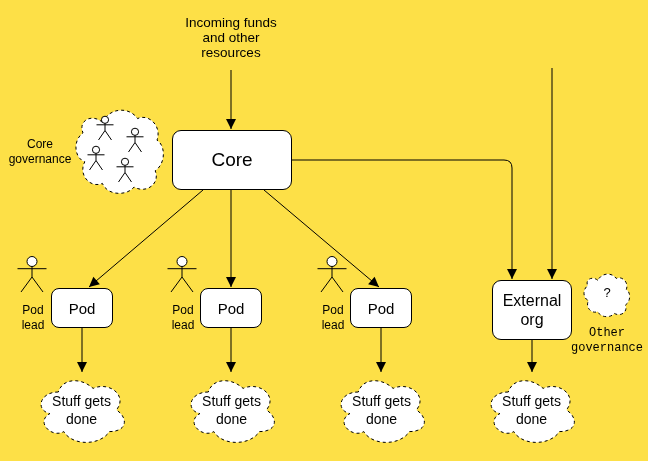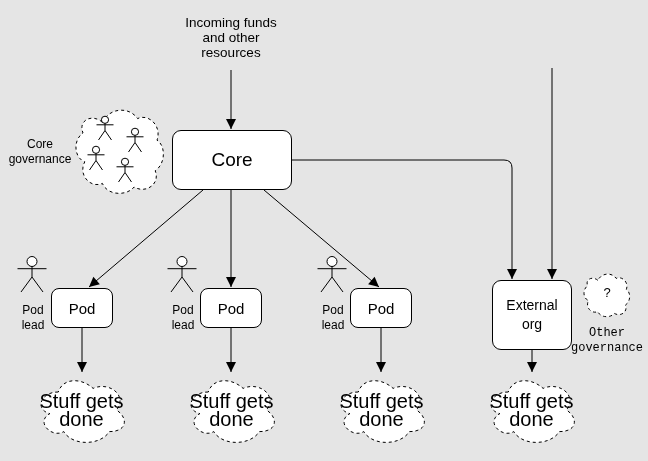--- a/index.html
+++ b/index.html
@@ -1,38 +1,38 @@
 <!DOCTYPE html>
 <html><head>
 <meta charset="utf-8">
 <style>
   html,body { margin:0; padding:0; background:#fff; }
   .canvas {
-    position:relative; width:648px; height:461px; background:#e5e5e5;
+    position:relative; width:648px; height:461px; background:#fde047;
     font-family:"Liberation Sans", sans-serif; color:#000; overflow:hidden;
   }
   svg.overlay { position:absolute; left:0; top:0; }
   .edge  { stroke:#000; stroke-width:1; fill:none; }
   .cloud { stroke:#000; stroke-width:1; fill:#ffffff; stroke-dasharray:3 3; }
   .actor-line { stroke:#000; stroke-width:1; fill:none; }
   .actor-head { stroke:#000; stroke-width:1; fill:#ffffff; }
   .node {
     position:absolute; box-sizing:border-box; border:1px solid #000;
     border-radius:9px; background:#ffffff;
     display:flex; align-items:center; justify-content:center;
     text-align:center; white-space:pre-line;
   }
   .label {
     position:absolute; text-align:center; white-space:pre-line;
     font-size:12px; line-height:15px;
   }
   .label.big { font-size:13.5px; line-height:15px; }
   .cloud-label {
     position:absolute; display:flex; align-items:center; justify-content:center;
-    text-align:center; white-space:pre-line; font-size:20px; line-height:18px;
+    text-align:center; white-space:pre-line; font-size:14px; line-height:18px;
   }
 </style>
 </head>
 <body>
 
 <div class="canvas">
 
   <svg class="overlay" width="648" height="461" viewBox="0 0 648 461">
     <defs>
       <marker id="arr" viewBox="0 0 12 12" refX="11" refY="6" markerWidth="12" markerHeight="12" orient="auto" markerUnits="userSpaceOnUse">
@@ -95,21 +95,21 @@
 lead</div>
   <div class="label" style="left:309px; top:303px; width:48px;">Pod
 lead</div>
   <div class="label" style="left:566px; top:326px; width:82px;font-family:Liberation Mono, monospace;">Other
 governance</div>
 
   <div class="node" style="left:172px; top:130px; width:120px; height:60px; font-size:19px;">Core</div>
   <div class="node" style="left:51px; top:288px; width:62px; height:40px; border-radius:8px; font-size:15px;">Pod</div>
   <div class="node" style="left:200px; top:288px; width:62px; height:40px; border-radius:8px; font-size:15px;">Pod</div>
   <div class="node" style="left:350px; top:288px; width:62px; height:40px; border-radius:8px; font-size:15px;">Pod</div>
-  <div class="node" style="left:492px; top:280px; width:80px; height:70px; font-size:14px; line-height:19px;">External
+  <div class="node" style="left:492px; top:280px; width:80px; height:60px; font-size:16px; line-height:19px;">External
 org</div>
 
   <div class="cloud-label" style="left:35px; top:374px; width:93px; height:72px;">Stuff gets
 done</div>
   <div class="cloud-label" style="left:185px; top:374px; width:93px; height:72px;">Stuff gets
 done</div>
   <div class="cloud-label" style="left:335px; top:374px; width:93px; height:72px;">Stuff gets
 done</div>
   <div class="cloud-label" style="left:485px; top:374px; width:93px; height:72px;">Stuff gets
 done</div>

